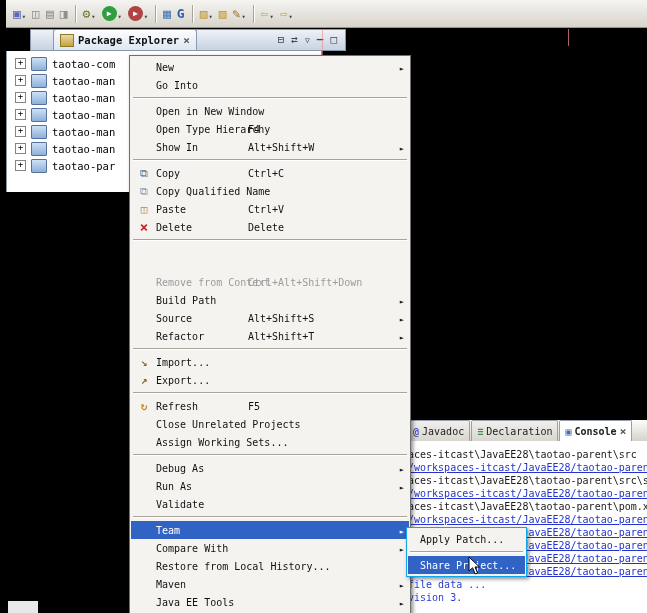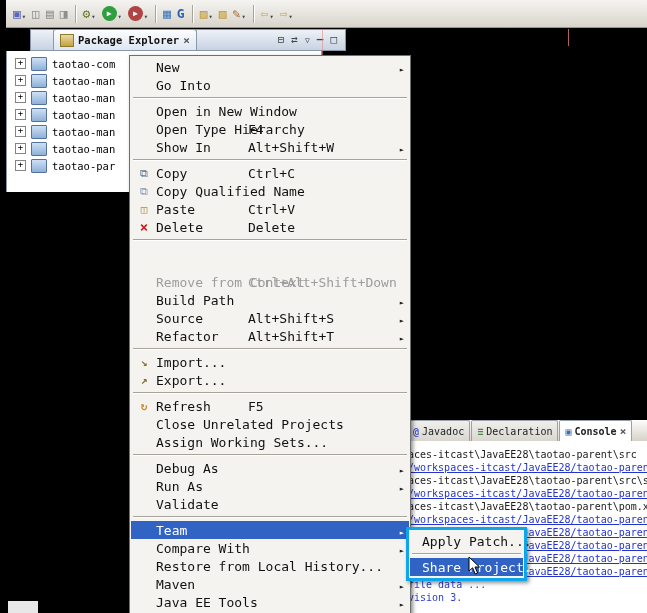--- a/index.html
+++ b/index.html
@@ -44,41 +44,41 @@
   .trow{display:flex;align-items:center;height:17px;padding-left:8px;gap:5px;font-size:10.5px;color:#000;}
   .exp{width:9px;height:9px;border:1px solid #848484;background:#fff;font-size:9px;line-height:7px;text-align:center;flex:none;}
   .exp::before{content:"+";}
   .picon{width:14px;height:12px;flex:none;background:linear-gradient(#cfe0f5,#8fb0d8);
          border:1px solid #55729b;border-radius:1px;}
 
   
   .ctx-menu{position:absolute;left:129px;top:55px;width:282px;z-index:20;
             background:#f4f3f0;border:1px solid #6f6f6f;box-shadow:2px 2px 4px rgba(0,0,0,.45);
             padding:2px 1px;box-sizing:border-box;}
-  .mi{position:relative;height:18px;display:flex;align-items:center;font-size:13px;color:#111;padding:0 4px;}
+  .mi{position:relative;height:18px;display:flex;align-items:center;font-size:10px;color:#111;padding:0 4px;}
   .mi .ico{width:18px;text-align:center;font-size:11px;flex:none;}
   .mi .lbl{margin-left:3px;white-space:pre;}
   .mi .sc{position:absolute;left:117px;white-space:pre;}
   .mi .arrow{position:absolute;right:5px;}
   .mi .arrow::before{content:"►";font-size:7px;color:#222;}
   .mi.disabled{color:#9c9c9c;margin-top:32px;}
   .mi.hl{background:var(--menu-highlight,#3163c5);color:#fff;}
   .mi.hl .arrow::before{color:#fff;}
   .msep{height:0;border-top:1px solid #a7a39a;border-bottom:1px solid #fff;margin:3px 2px;}
   .i-copy::before{content:"⧉";color:#5a748e;}
   .i-copyq::before{content:"⧉";color:#8a9ab0;}
   .i-paste::before{content:"◫";color:#b08a4a;}
   .i-del::before{content:"×";color:var(--delete-red,#cc2222);font-weight:bold;font-size:14px;}
   .i-import::before{content:"↘";color:#8a6a20;font-weight:bold;}
   .i-export::before{content:"↗";color:#8a6a20;font-weight:bold;}
   .i-refresh::before{content:"↻";color:#d18a2a;font-weight:bold;}
 
   
   .team-sub{position:absolute;left:406px;top:527px;width:121px;z-index:30;
-            background:#f4f3f0;border:3px solid #0ea5e9;box-shadow:2px 2px 4px rgba(0,0,0,.45);
+            background:#f4f3f0;border:1px solid #0ea5e9;box-shadow:2px 2px 4px rgba(0,0,0,.45);
             padding:2px 1px;box-sizing:border-box;}
   .team-sub .mi{height:18px;}
   .team-sub .lbl{margin-left:8px;}
 
   
   .console{position:absolute;left:405px;top:420px;width:242px;height:220px;z-index:5;}
   .console-tabs{height:21px;background:linear-gradient(#fdfdfc,#d6d2c9);border-bottom:1px solid #8a8a8a;
                 display:flex;align-items:flex-end;padding-left:2px;font-size:10px;}
   .ctab{display:flex;align-items:center;gap:3px;padding:2px 5px;height:16px;margin-right:1px;
         border:1px solid #98a0ac;border-bottom:none;border-radius:2px 2px 0 0;color:#222;

